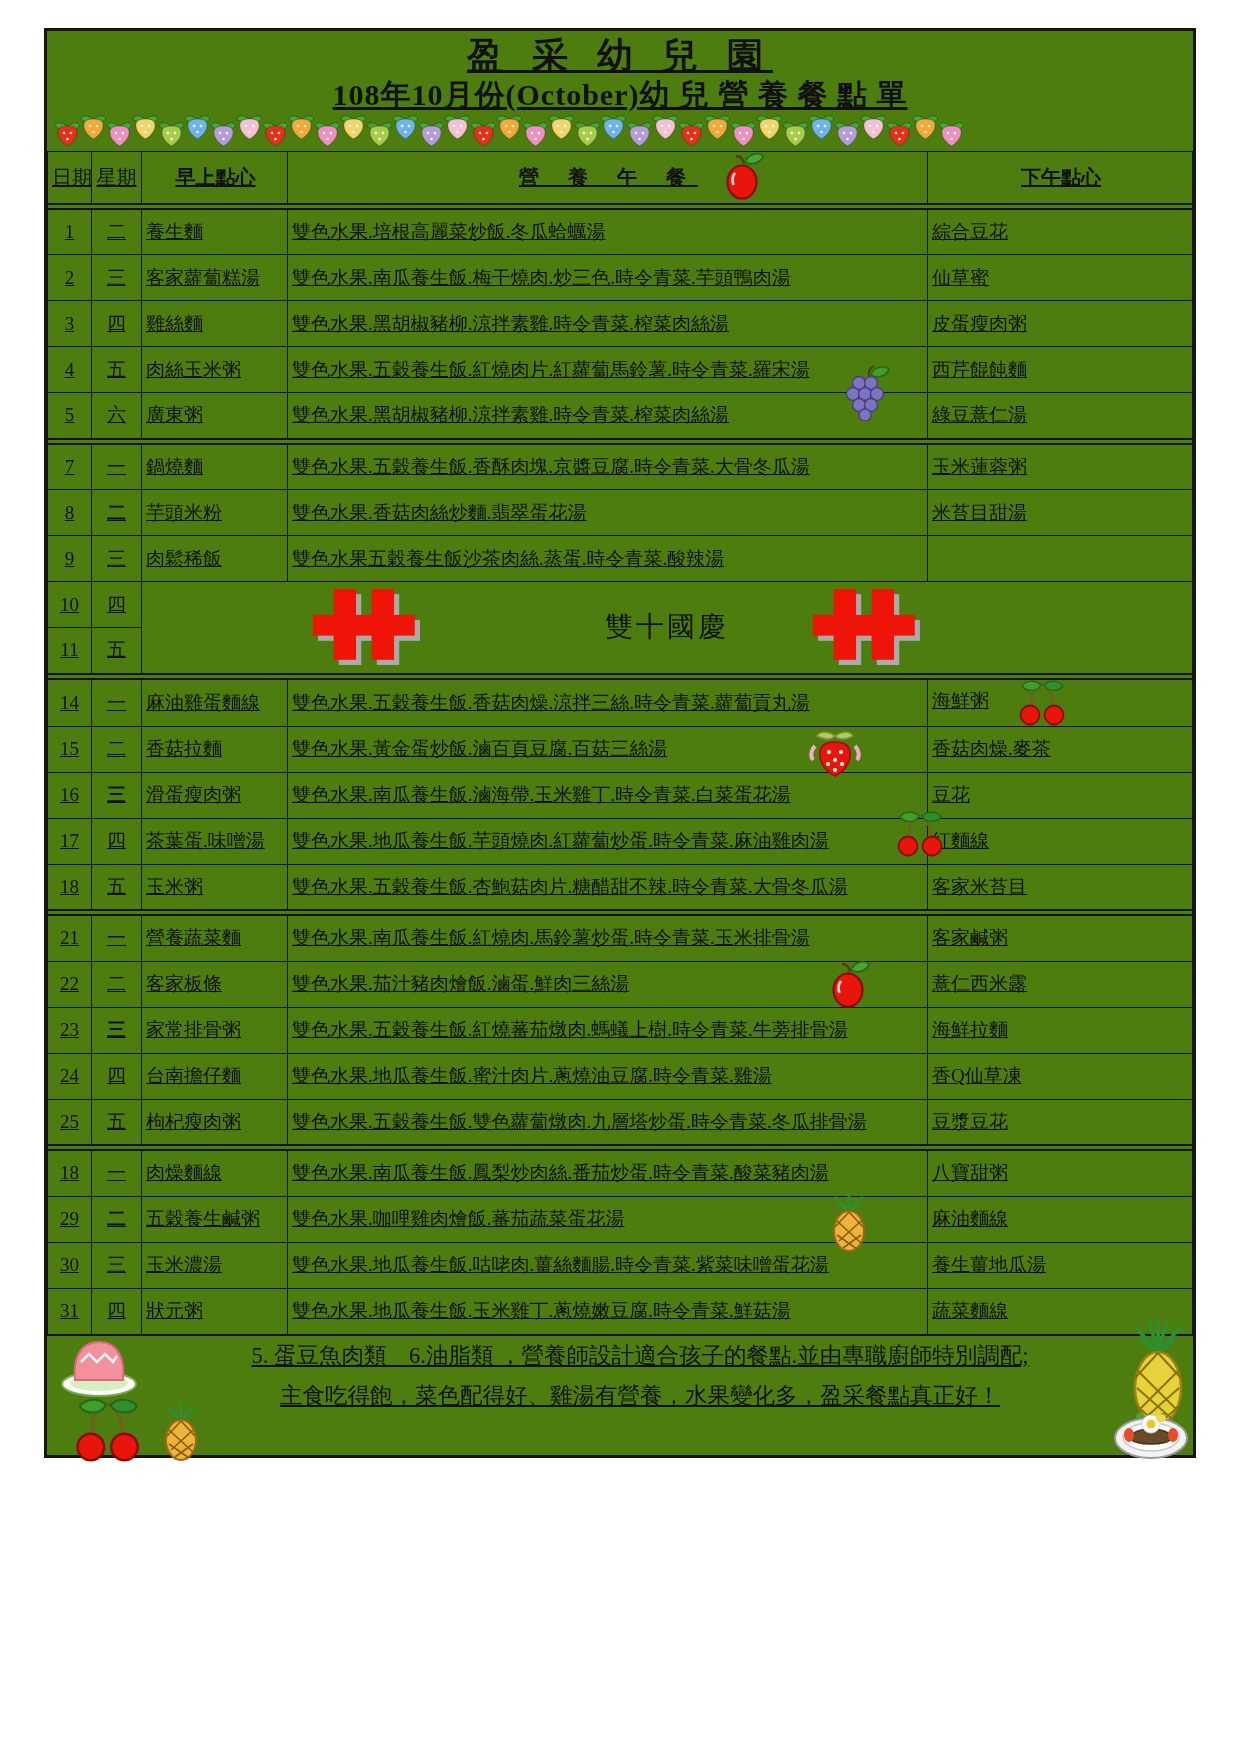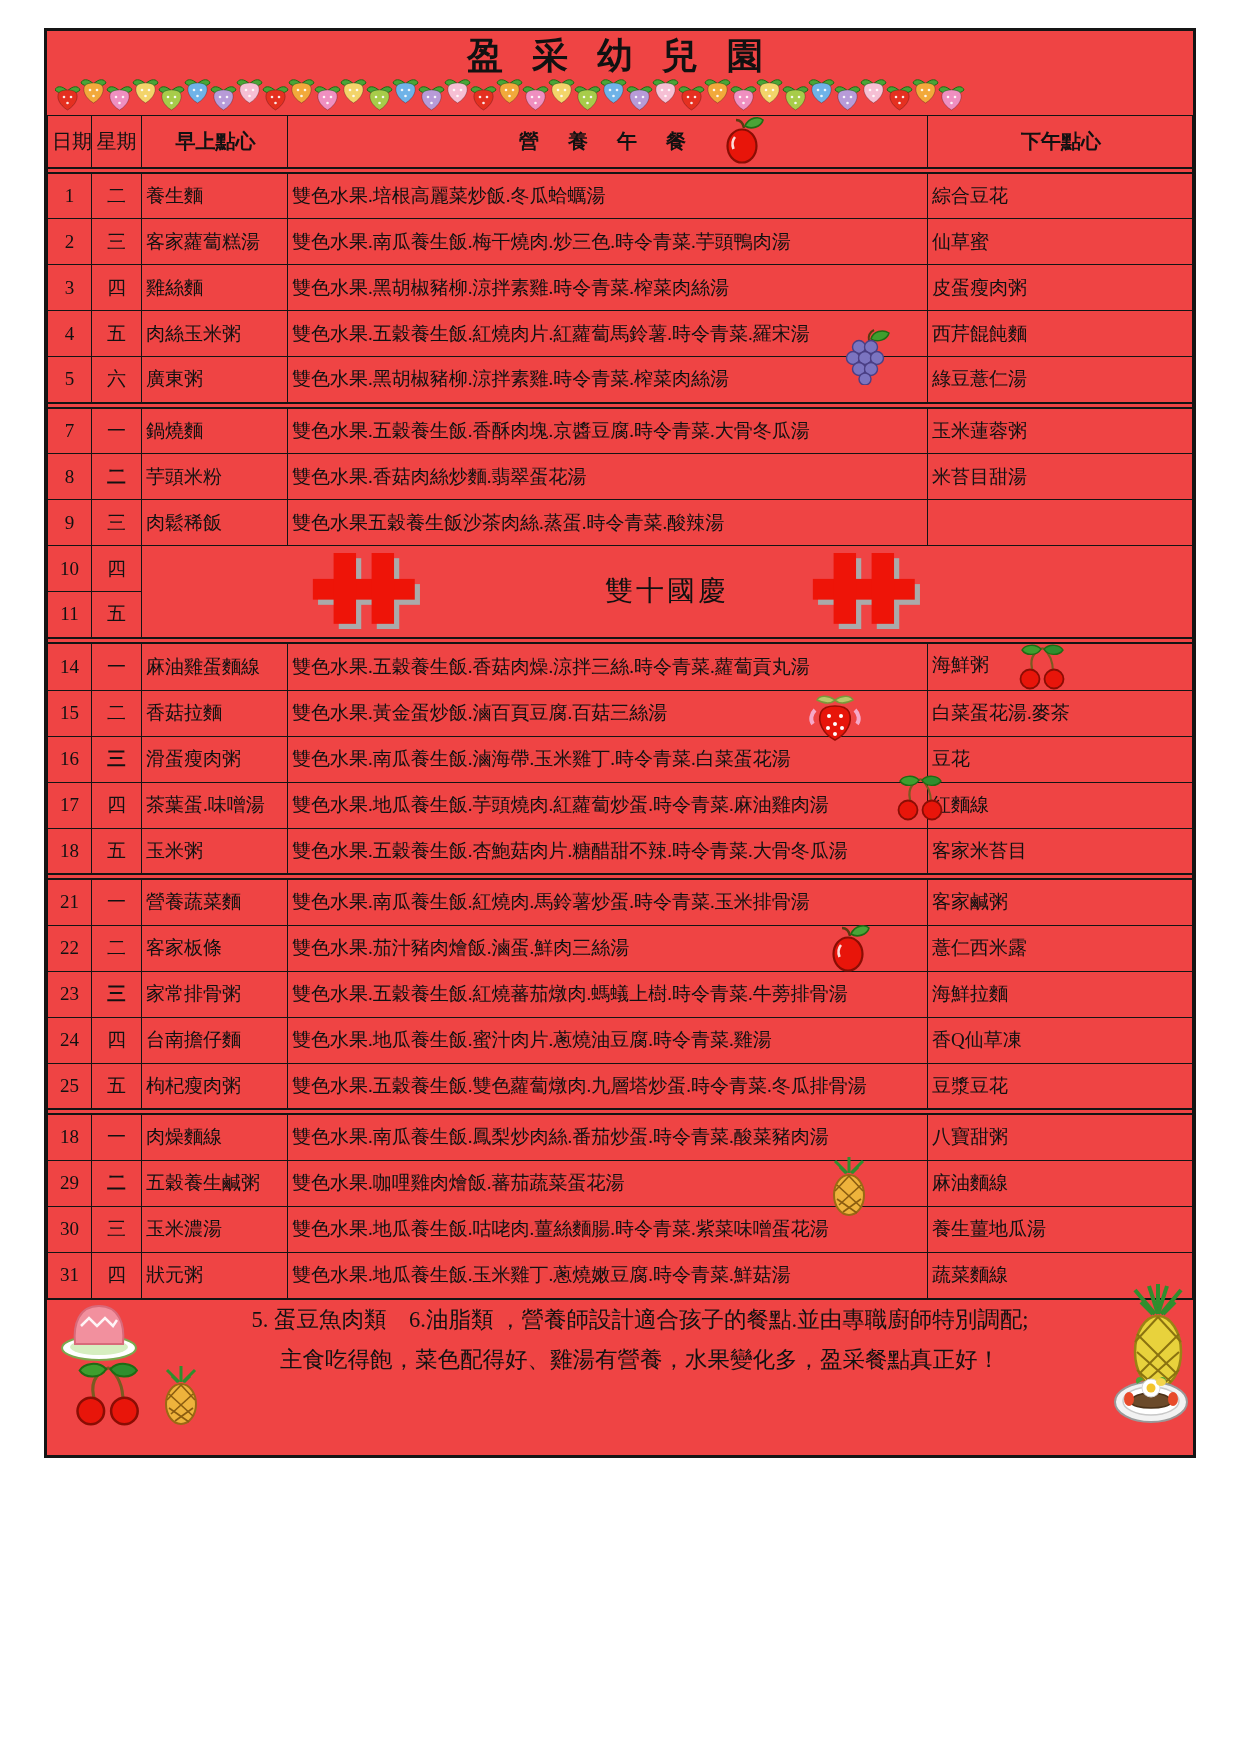--- a/index.html
+++ b/index.html
@@ -1,19 +1,19 @@
 <!DOCTYPE html>
 <html><head>
 <meta charset="utf-8">
 <style>
   html,body{margin:0;padding:0;background:#ffffff;}
   body{width:1240px;height:1754px;position:relative;
        font-family:"Liberation Serif","DejaVu Serif",serif;color:#111;}
   .sheet{position:absolute;left:44px;top:28px;width:1152px;height:1430px;
-         border:3px solid #151515;box-sizing:border-box;background:#ef4444;}
+         border:3px solid #151515;box-sizing:border-box;background:#4d7c0f;text-decoration:underline;}
   .title{margin-top:4px;text-align:center;font-size:36px;font-weight:bold;
          letter-spacing:10px;line-height:42px;}
   .subtitle{text-align:center;font-size:30px;font-weight:bold;letter-spacing:1px;line-height:36px;}
   .straw-row{height:34px;margin:1px 0 0 8px;width:940px;display:flex;
              align-items:flex-end;overflow:hidden;}
   .straw-row span{display:inline-block;margin-left:-1px;}
   .straw-row span.up{transform:translateY(-7px);}
   table.menu{width:100%;border-collapse:collapse;table-layout:fixed;margin-top:3px;}
   table.menu td{border:1.5px solid #141414;box-sizing:border-box;padding:0 4px;
                 overflow:visible;white-space:nowrap;}
@@ -40,20 +40,21 @@
   .footer{position:relative;height:121px;border-top:1.5px solid #141414;overflow:visible;}
   .f-line{text-align:center;font-size:22.5px;line-height:40px;white-space:nowrap;padding-left:40px;}
   .fi{position:absolute;line-height:0;}
   svg{display:block;}
 </style>
 </head>
 <body>
 
 <div class="sheet">
   <div class="title">盈 采 幼 兒 園</div>
+  <div class="subtitle">108年10月份(October)幼 兒 營 養 餐 點 單</div>
   <div class="straw-row" id="strawRow">
       <span>
         <svg width="27" height="30" viewBox="0 0 27 30">
           <path d="M13.5 9 C8 3 2 4 1 8 C5 12 11 12 13.5 9 Z" fill="#4aa437" stroke="#1f6b14"></path>
           <path d="M13.5 9 C19 3 25 4 26 8 C22 12 16 12 13.5 9 Z" fill="#4aa437" stroke="#1f6b14"></path>
           <path d="M13.5 28 C5 23 2 15 5 10.5 C8 7 19 7 22 10.5 C25 15 22 23 13.5 28 Z" fill="#e53020" stroke="rgba(0,0,0,0.25)"></path>
           <g fill="#ffffff" opacity="0.9">
             <circle cx="10" cy="15" r="1.3"></circle>
             <circle cx="17" cy="15" r="1.3"></circle>
             <circle cx="13.5" cy="21" r="1.3"></circle>
@@ -643,21 +644,21 @@
                 <g fill="#ffffff">
                   <circle cx="22" cy="24" r="2"></circle>
                   <circle cx="34" cy="24" r="2"></circle>
                   <circle cx="28" cy="32" r="2"></circle>
                   <circle cx="21" cy="36" r="2"></circle>
                   <circle cx="35" cy="36" r="2"></circle>
                   <circle cx="28" cy="42" r="2"></circle>
                 </g>
               </svg>
             </span></td>
-          <td class="pm txt"><span>白菜蛋花湯.麥茶</span></td>
+          <td class="pm txt"><span>香菇肉燥.麥茶</span></td>
         </tr>
         <tr class="row">
           <td class="c">16</td>
           <td class="c wd-b">三</td>
           <td class="txt">滑蛋瘦肉粥</td>
           <td class="lunch txt"><span>雙色水果.南瓜養生飯.滷海帶.玉米雞丁.時令青菜.白菜蛋花湯</span></td>
           <td class="pm txt"><span>豆花</span></td>
         </tr>
         <tr class="row">
           <td class="c">17</td>

